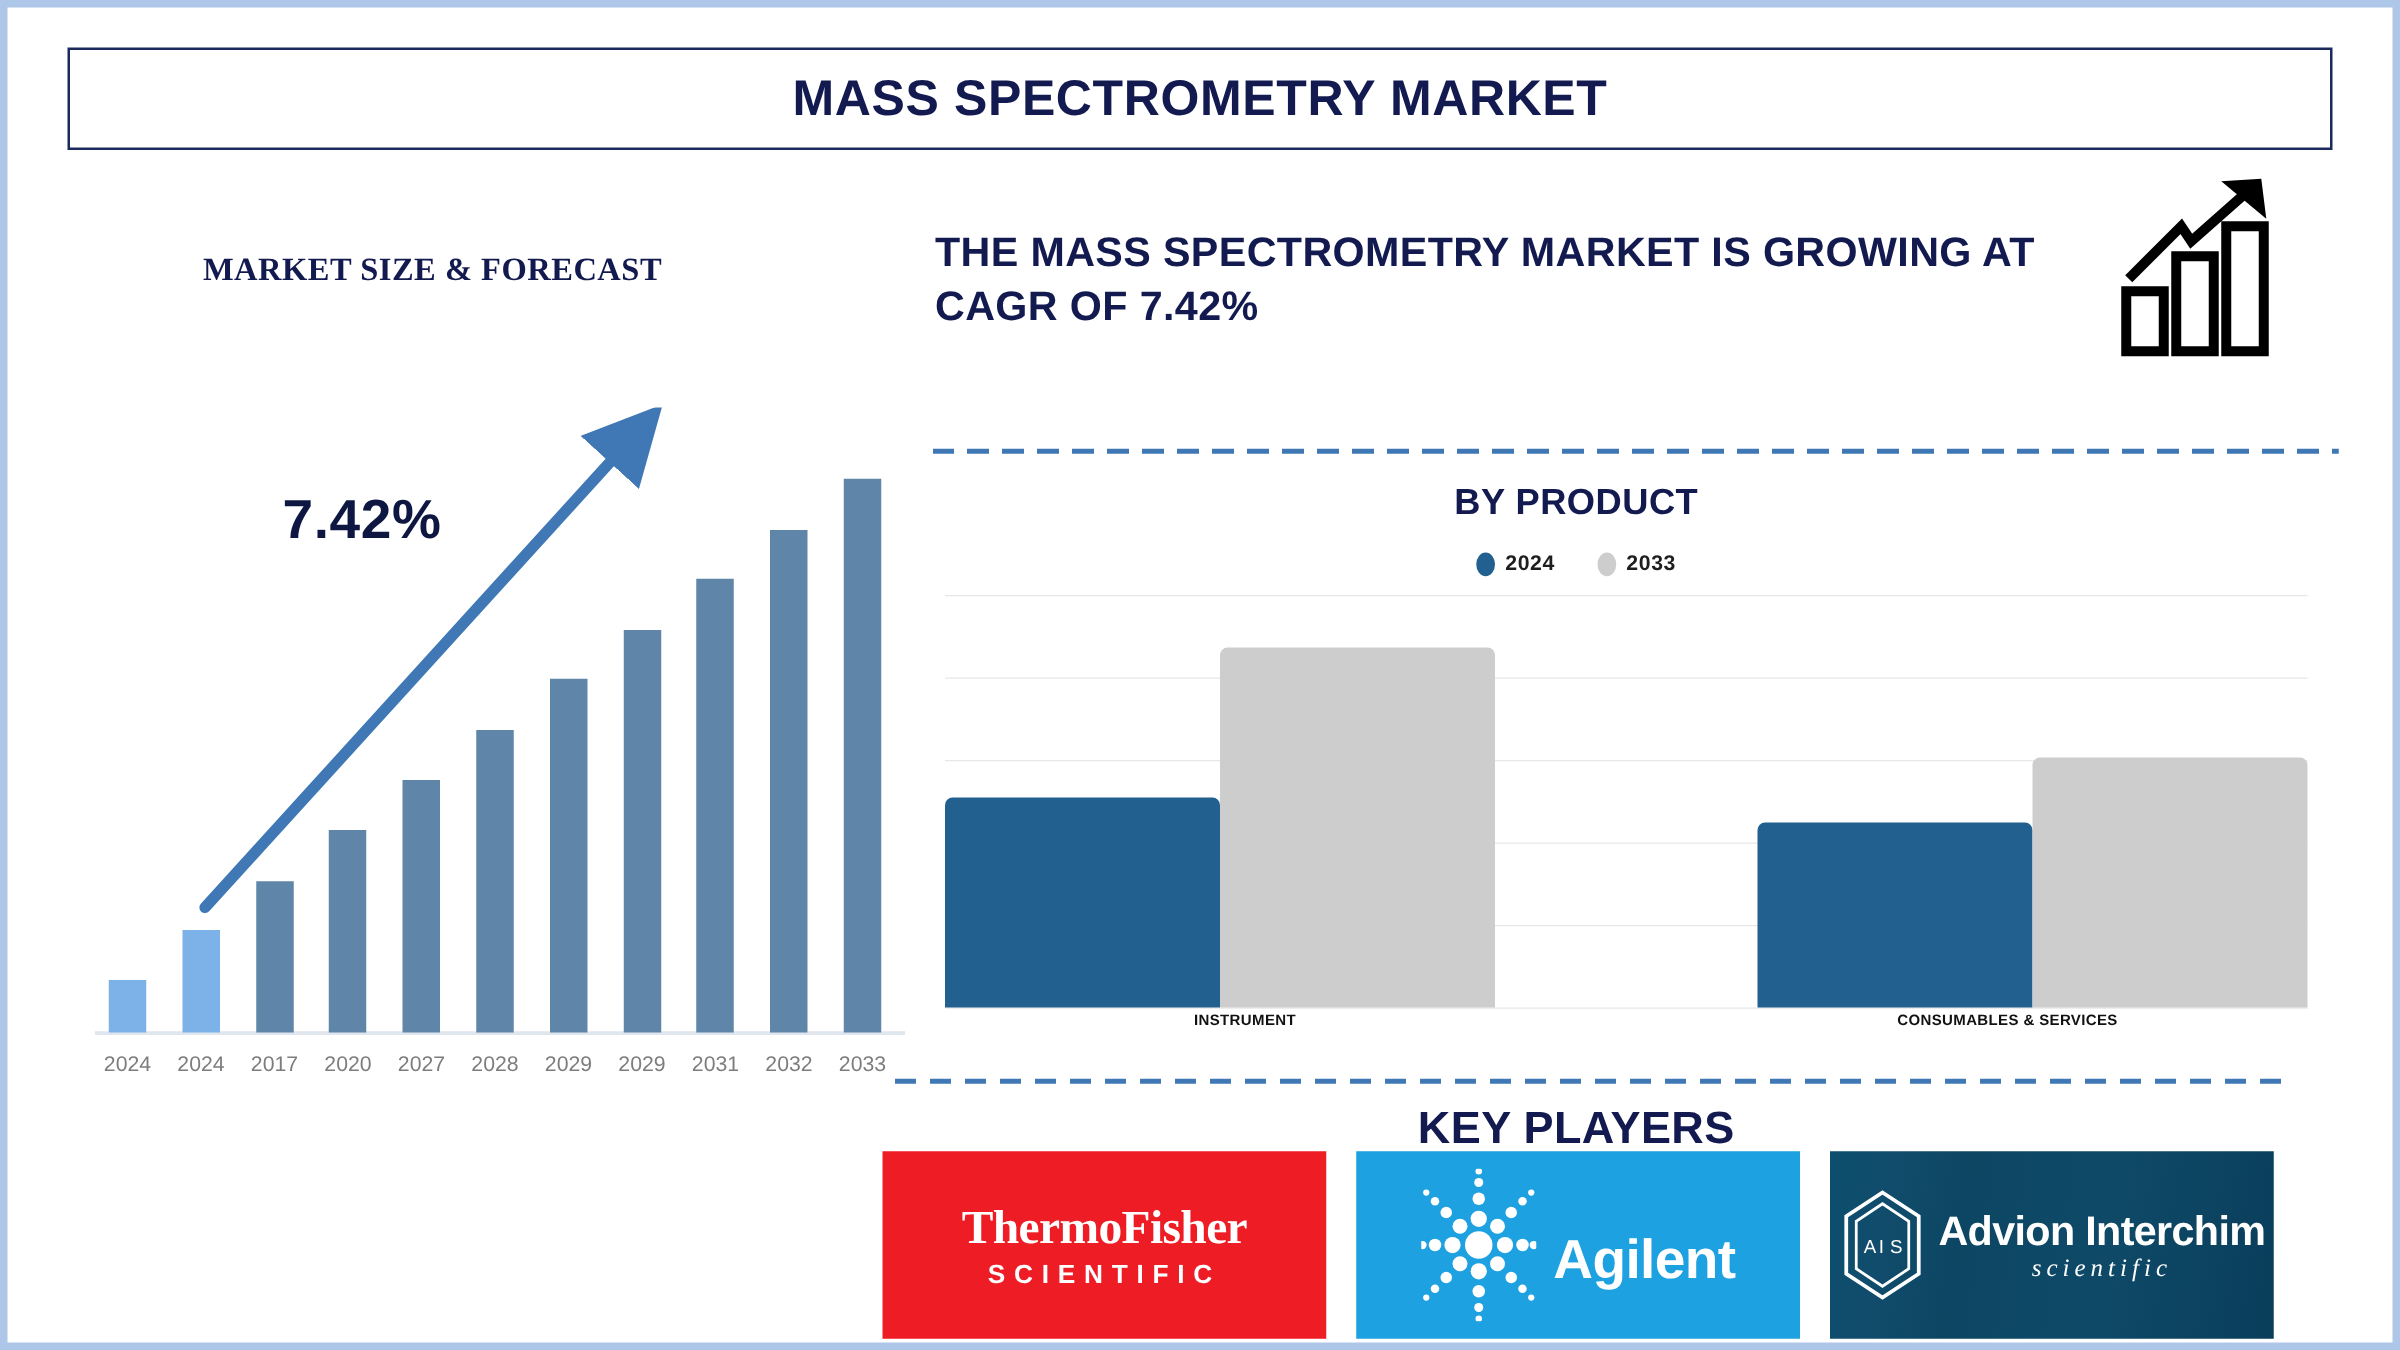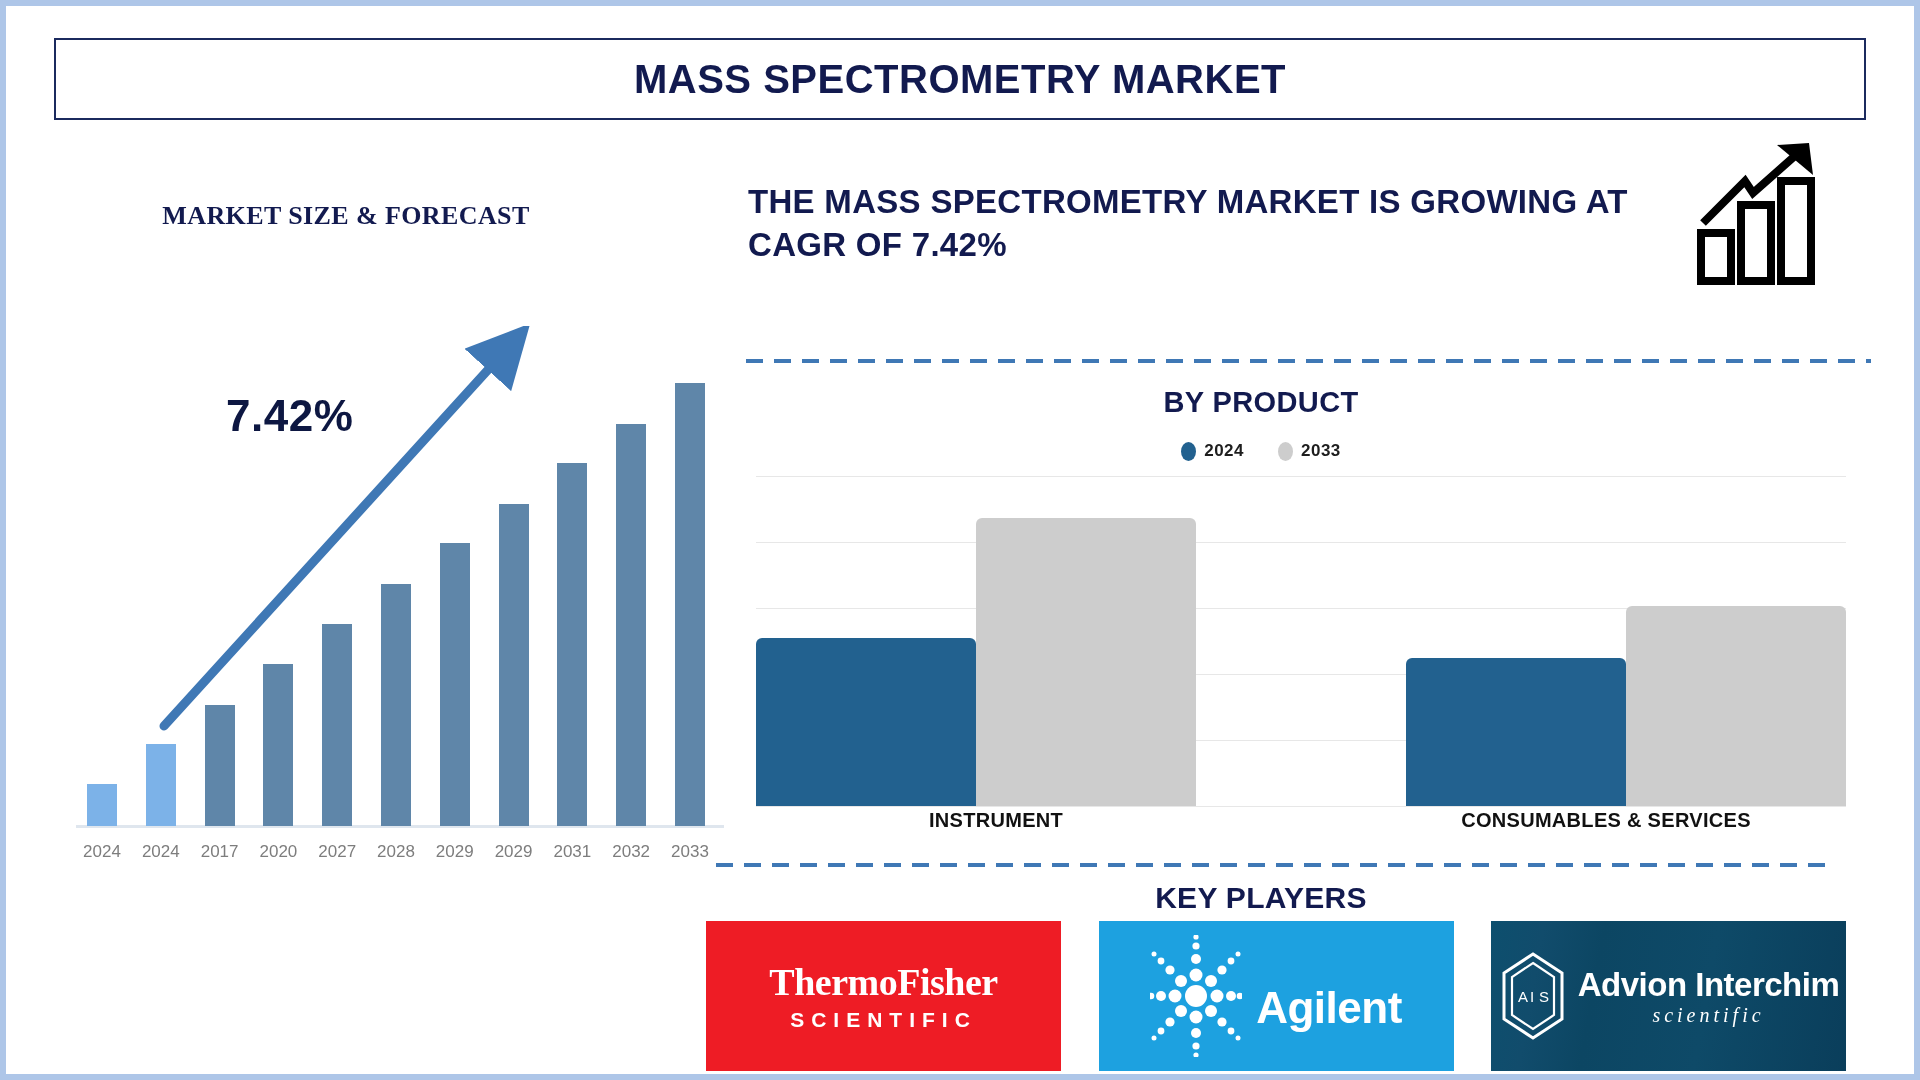--- a/index.html
+++ b/index.html
@@ -229,43 +229,42 @@
   .prod-xaxis{
     position:absolute;
     left:0; top:333px;
     width:1090px;
     display:flex;
     justify-content:space-between;
   }
   .prod-xlabel{
     width:480px;
     text-align:center;
-    font-size:20px;
+    font-size:12px;
     font-weight:bold;
     color:#111111;
     letter-spacing:0.3px;
   }
 
   
   .key-players-title{
     position:absolute;
     left:0; top:725px;
     width:1070px;
     text-align:center;
-    font-size:30px;
+    font-size:36px;
     font-weight:bold;
     color:#121a4f;
     letter-spacing:0.3px;
   }
   .logos{
     position:absolute;
     left:-20px; top:765px;
     width:1140px;
     display:flex;
-    justify-content:space-between;
     gap:24px;
   }
   .logo{
     width:355px; height:150px;
     display:flex;
     flex-direction:column;
     align-items:center;
     justify-content:center;
     position:relative;
     overflow:hidden;

